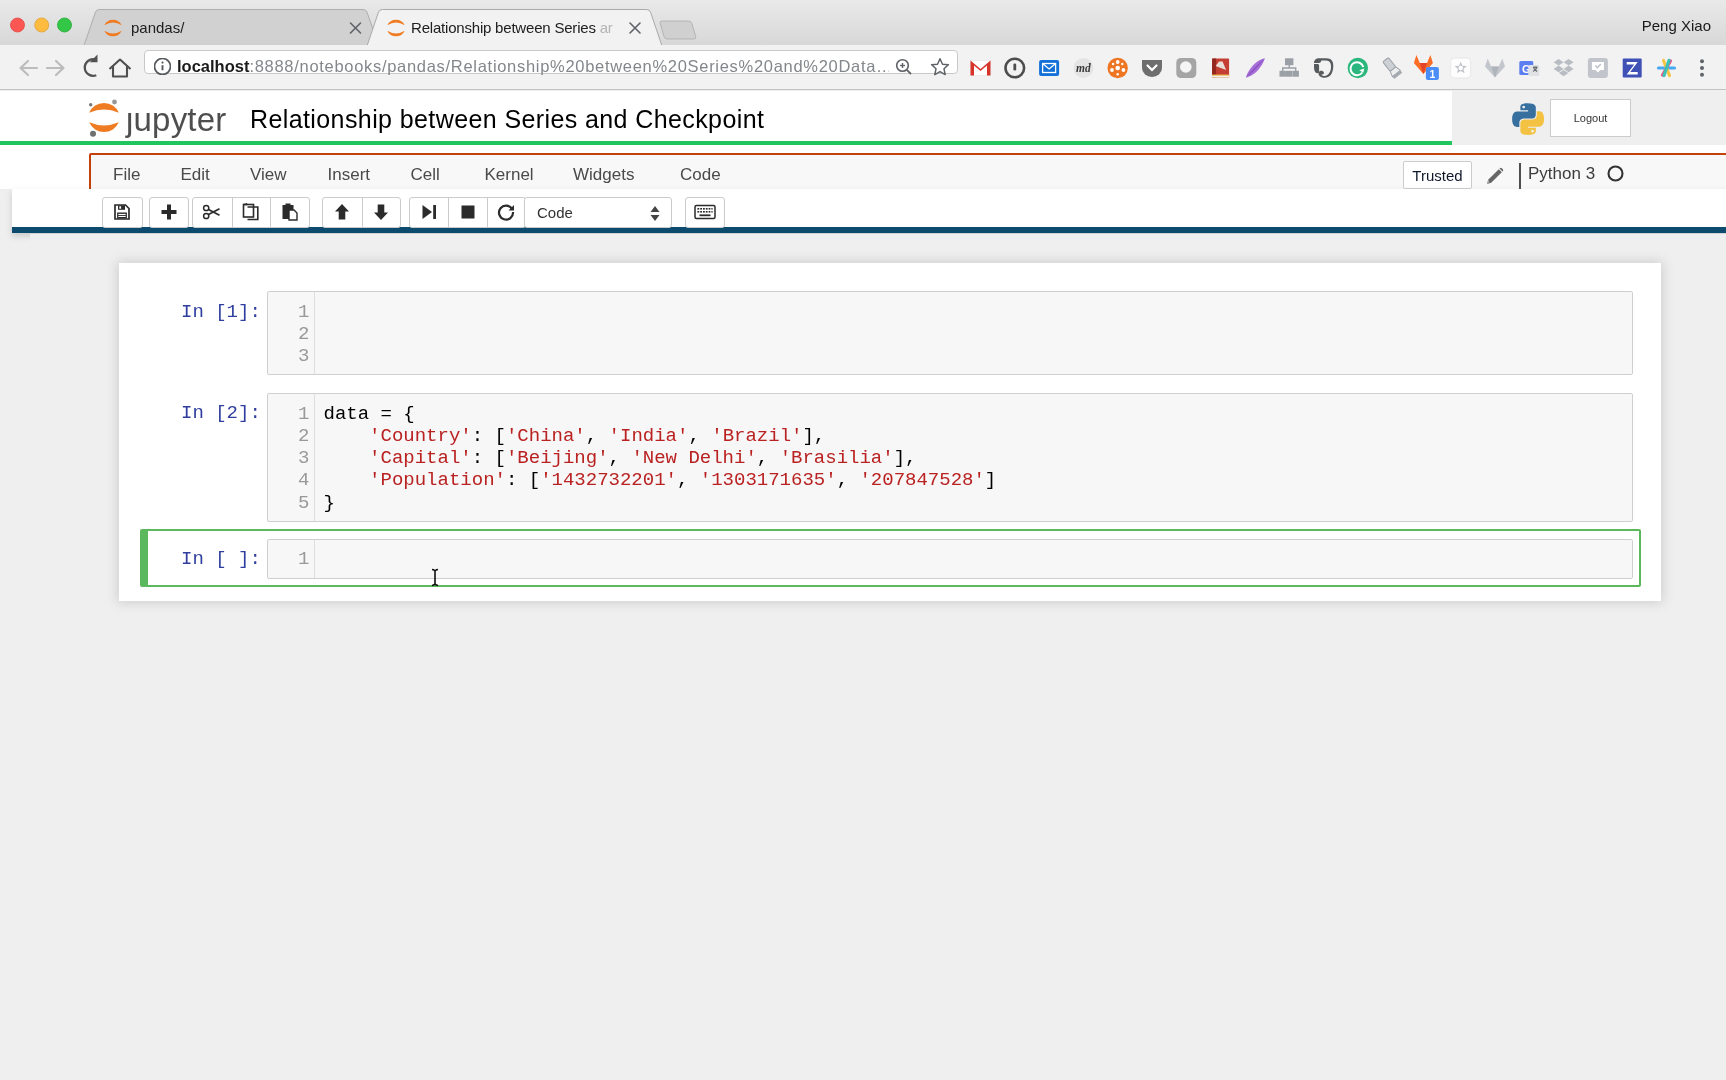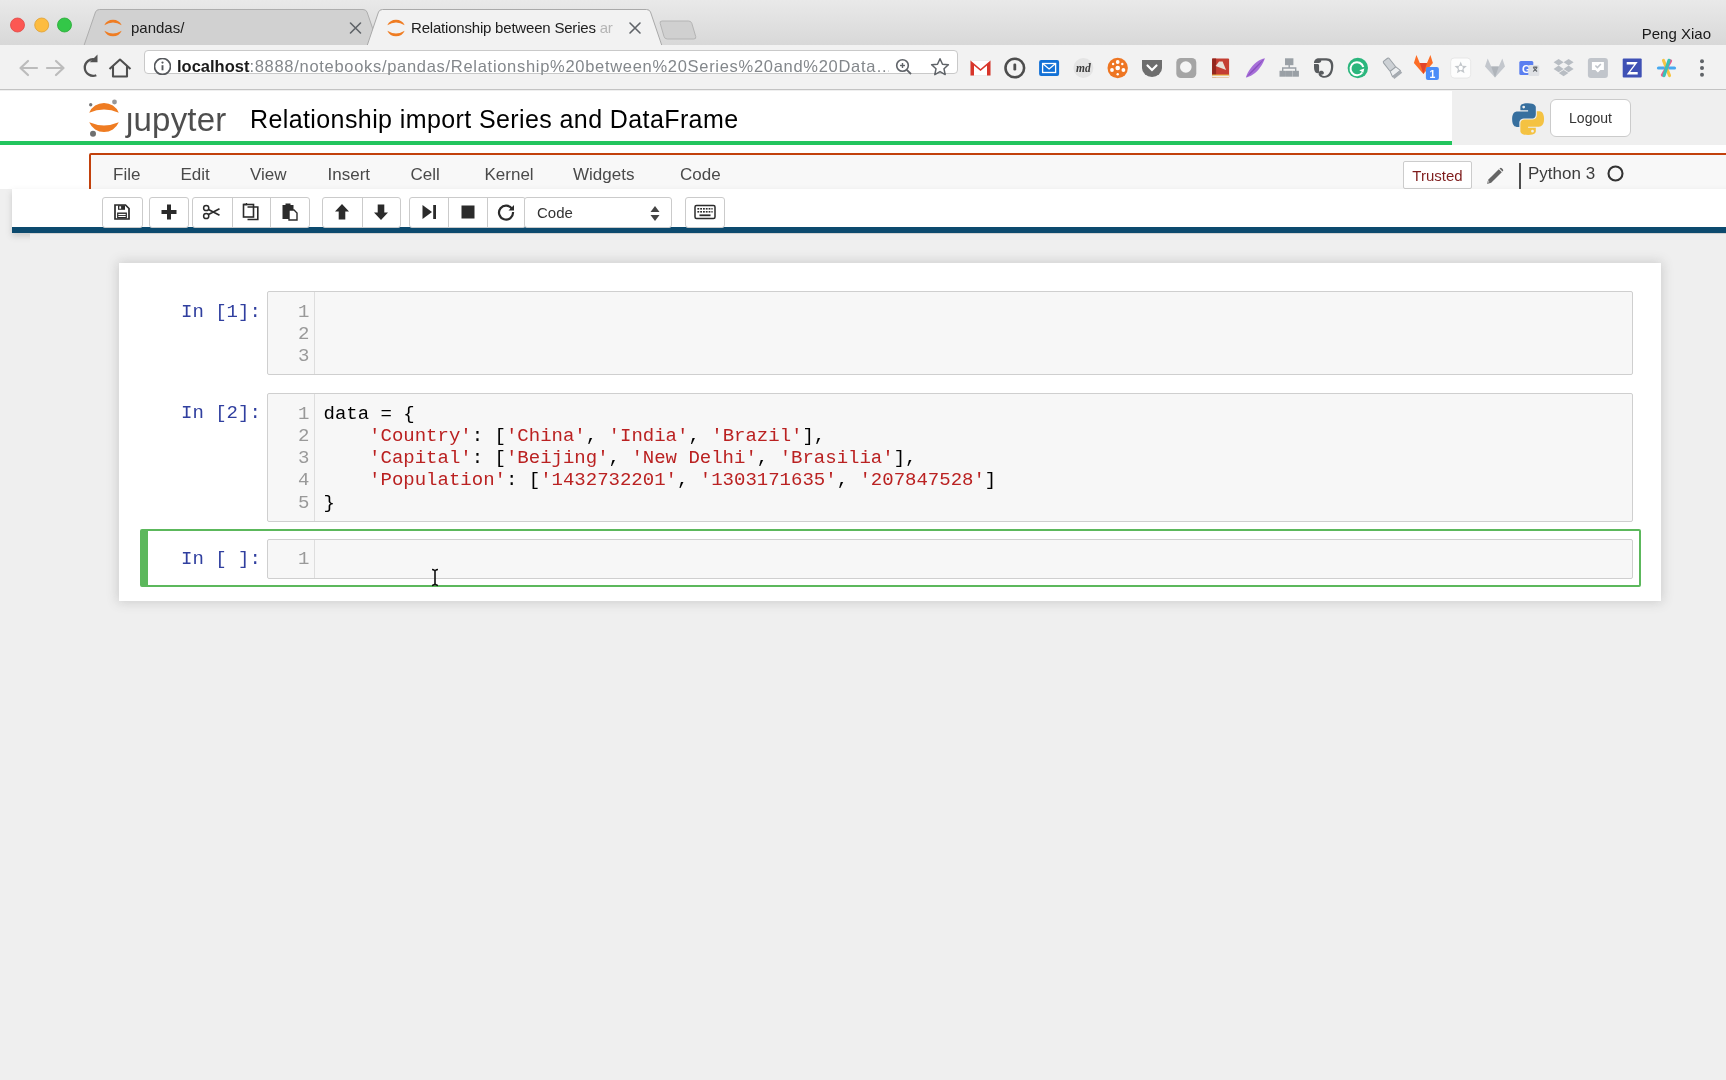--- a/index.html
+++ b/index.html
@@ -3,37 +3,37 @@
 <meta charset="utf-8">
 <style>
 * { margin:0; padding:0; box-sizing:border-box; }
 html,body { width:1726px; height:1080px; overflow:hidden; }
 body { font-family:"Liberation Sans", sans-serif; background:#efefef; position:relative; }
 .abs { position:absolute; }
 
 
 #titlebar { position:absolute; left:0; top:0; width:1726px; height:45px;
   background:linear-gradient(#e9e9e9,#d8d8d8); }
-#pengxiao { position:absolute; right:15px; top:17px; font-size:15px; color:#1a1a1a;margin-top:8px; }
+#pengxiao { position:absolute; right:15px; top:17px; font-size:15px; color:#1a1a1a; }
 
 #chromebar { position:absolute; left:0; top:45px; width:1726px; height:45px;
   background:#f2f2f2; border-bottom:1px solid #c3c3c3; }
 #urlfield { position:absolute; left:144px; top:5px; width:814px; height:24px;
   background:#fff; border:1px solid #c9c9c9; border-radius:4px; }
 #urltext { position:absolute; left:32px; top:5.5px; font-size:16.5px; color:#83878b; white-space:nowrap; overflow:hidden; width:712px; letter-spacing:0.7px; }
 #urltext b { letter-spacing:0; }
 #urltext b { color:#1b1b1b; font-weight:700; }
 
 
 #page { position:absolute; left:0; top:91px; width:1726px; height:989px; background:#efefef; }
 #jheader { position:absolute; left:0; top:0; width:1452px; height:54px; background:#fff; border-bottom:4px solid #22c55e;padding-left:38px; }
 #jtitle { position:absolute; left:250px; top:14px; font-size:25px; color:#000; font-weight:500; letter-spacing:0.4px; }
 #jcheckpoint { position:absolute; left:776px; top:20px; font-size:17.3px; color:#1f1f1f; letter-spacing:0.2px; }
 #logoutbtn { position:absolute; left:1550px; top:8px; width:81px; height:38px; background:#fff;
-  border:1px solid #cbcbcb; border-radius:6px; font-size:14px; color:#333; text-align:center; line-height:36px; }
+  border:1px solid #cbcbcb; border-radius:0; font-size:11px; color:#333; text-align:center; line-height:36px; }
 
 #menurow { position:absolute; left:0; top:54px; width:1726px; height:44px; background:#fff; }
 #menubar { position:absolute; left:89px; top:8px; width:1712px; height:43px; background:#f8f8f8;
   border:2px solid #c2410c; border-radius:2px; }
 .mitem { position:absolute; top:10px; font-size:17px; color:#4a4a4a; }
 
 #toolrow { position:absolute; left:12px; top:98px; width:1726px; height:44px; background:#fff;
   border-bottom:6px solid #0c4a6e; box-shadow:0 3px 6px rgba(90,90,90,0.25); }
 .tgroup { position:absolute; top:7.5px; height:31px; background:#fff; border:1px solid #cbcbcb; border-radius:3px; display:flex; }
 .tbtn { width:38.5px; height:29px; position:relative; }
@@ -268,39 +268,39 @@
     <svg class="abs" style="left:84px;top:5px" width="160" height="48" viewBox="0 0 160 48">
       <g transform="translate(20,21.5)">
         <path d="M -14.8,-4.8 A 16.1,16.1 0 0 1 14.8,-4.8 A 38,38 0 0 0 -14.8,-4.8 Z" fill="#ef7c22"></path>
         <path d="M -14.8,4.8 A 16.1,16.1 0 0 0 14.8,4.8 A 38,38 0 0 1 -14.8,4.8 Z" fill="#ef7c22"></path>
         <circle cx="-13.3" cy="-12.7" r="1.7" fill="#767677"></circle>
         <circle cx="10.5" cy="-15.5" r="2.4" fill="#989798"></circle>
         <circle cx="-11" cy="16.3" r="3" fill="#6f7070"></circle>
       </g>
       <text x="42" y="34.5" font-family="Liberation Sans" font-size="33px" fill="#4e4e4e" letter-spacing="0.2">ȷupyter</text>
     </svg>
-    <div id="jtitle">Relationship import Series and DataFrame</div>
+    <div id="jtitle">Relationship between Series and Checkpoint</div>
     <svg class="abs" style="left:1509px;top:9px" width="38" height="38" viewBox="0 0 110 110">
       <path d="M54.9,9.2 c-23.5,0 -22,10.2 -22,10.2 l0,10.6 22.4,0 0,3.2 -31.3,0 c0,0 -15,-1.7 -15,22 0,23.7 13.1,22.8 13.1,22.8 l7.8,0 0,-11 c0,0 -0.4,-13.1 12.9,-13.1 l22.3,0 c0,0 12.5,0.2 12.5,-12.1 l0,-20.3 c0,0 1.9,-12.3 -22.7,-12.3 z m-12.4,7.1 a4,4 0 1 1 0,8 4,4 0 0 1 0,-8 z" fill="#376f9e"></path>
       <path d="M55.6,101.2 c23.5,0 22,-10.2 22,-10.2 l0,-10.6 -22.4,0 0,-3.2 31.3,0 c0,0 15,1.7 15,-22 0,-23.7 -13.1,-22.8 -13.1,-22.8 l-7.8,0 0,11 c0,0 0.4,13.1 -12.9,13.1 l-22.3,0 c0,0 -12.5,-0.2 -12.5,12.1 l0,20.3 c0,0 -1.9,12.3 22.7,12.3 z m12.4,-7.1 a4,4 0 1 1 0,-8 4,4 0 0 1 0,8 z" fill="#f4c242"></path>
     </svg>
     <div id="logoutbtn">Logout</div>
   </div>
 
   <div id="menurow">
     <div id="menubar">
       <span class="mitem" style="left:22px">File</span>
       <span class="mitem" style="left:89.5px">Edit</span>
       <span class="mitem" style="left:159px">View</span>
       <span class="mitem" style="left:236.5px">Insert</span>
       <span class="mitem" style="left:319.5px">Cell</span>
       <span class="mitem" style="left:393.5px">Kernel</span>
       <span class="mitem" style="left:482px">Widgets</span>
       <span class="mitem" style="left:589px">Code</span>
-      <span class="abs" style="left:1312px;top:6px;width:69px;height:28px;border:1px solid #ccc;border-radius:2px;background:#fff;font-size:15px;color:#7f1d1d;text-align:center;line-height:27px">Trusted</span>
+      <span class="abs" style="left:1312px;top:6px;width:69px;height:28px;border:1px solid #ccc;border-radius:2px;background:#fff;font-size:15px;color:#0f172a;text-align:center;line-height:27px">Trusted</span>
       <svg class="abs" style="left:1394px;top:11px" width="20" height="20" viewBox="0 0 20 20">
         <path d="M2,18 L3.2,13.8 L13.8,3.2 L16.8,6.2 L6.2,16.8 Z" fill="#666"></path>
         <path d="M14.8,2.2 Q15.8,1.2 16.8,2.2 L17.8,3.2 Q18.8,4.2 17.8,5.2 L17.5,5.5 L14.5,2.5 Z" fill="#666"></path>
         <path d="M2,18 L3.2,13.8 L4.4,16 Z" fill="#b5b5b5"></path>
       </svg>
       <div class="abs" style="left:1428px;top:8px;width:2px;height:26px;background:#4d4d4d"></div>
       <span class="abs" style="left:1437px;top:9px;font-size:17px;color:#3c3c3c">Python 3</span>
       <svg class="abs" style="left:1516px;top:10px" width="17" height="17" viewBox="0 0 17 17">
         <circle cx="8.5" cy="8.5" r="7" fill="none" stroke="#333" stroke-width="2.1"></circle>
       </svg>

